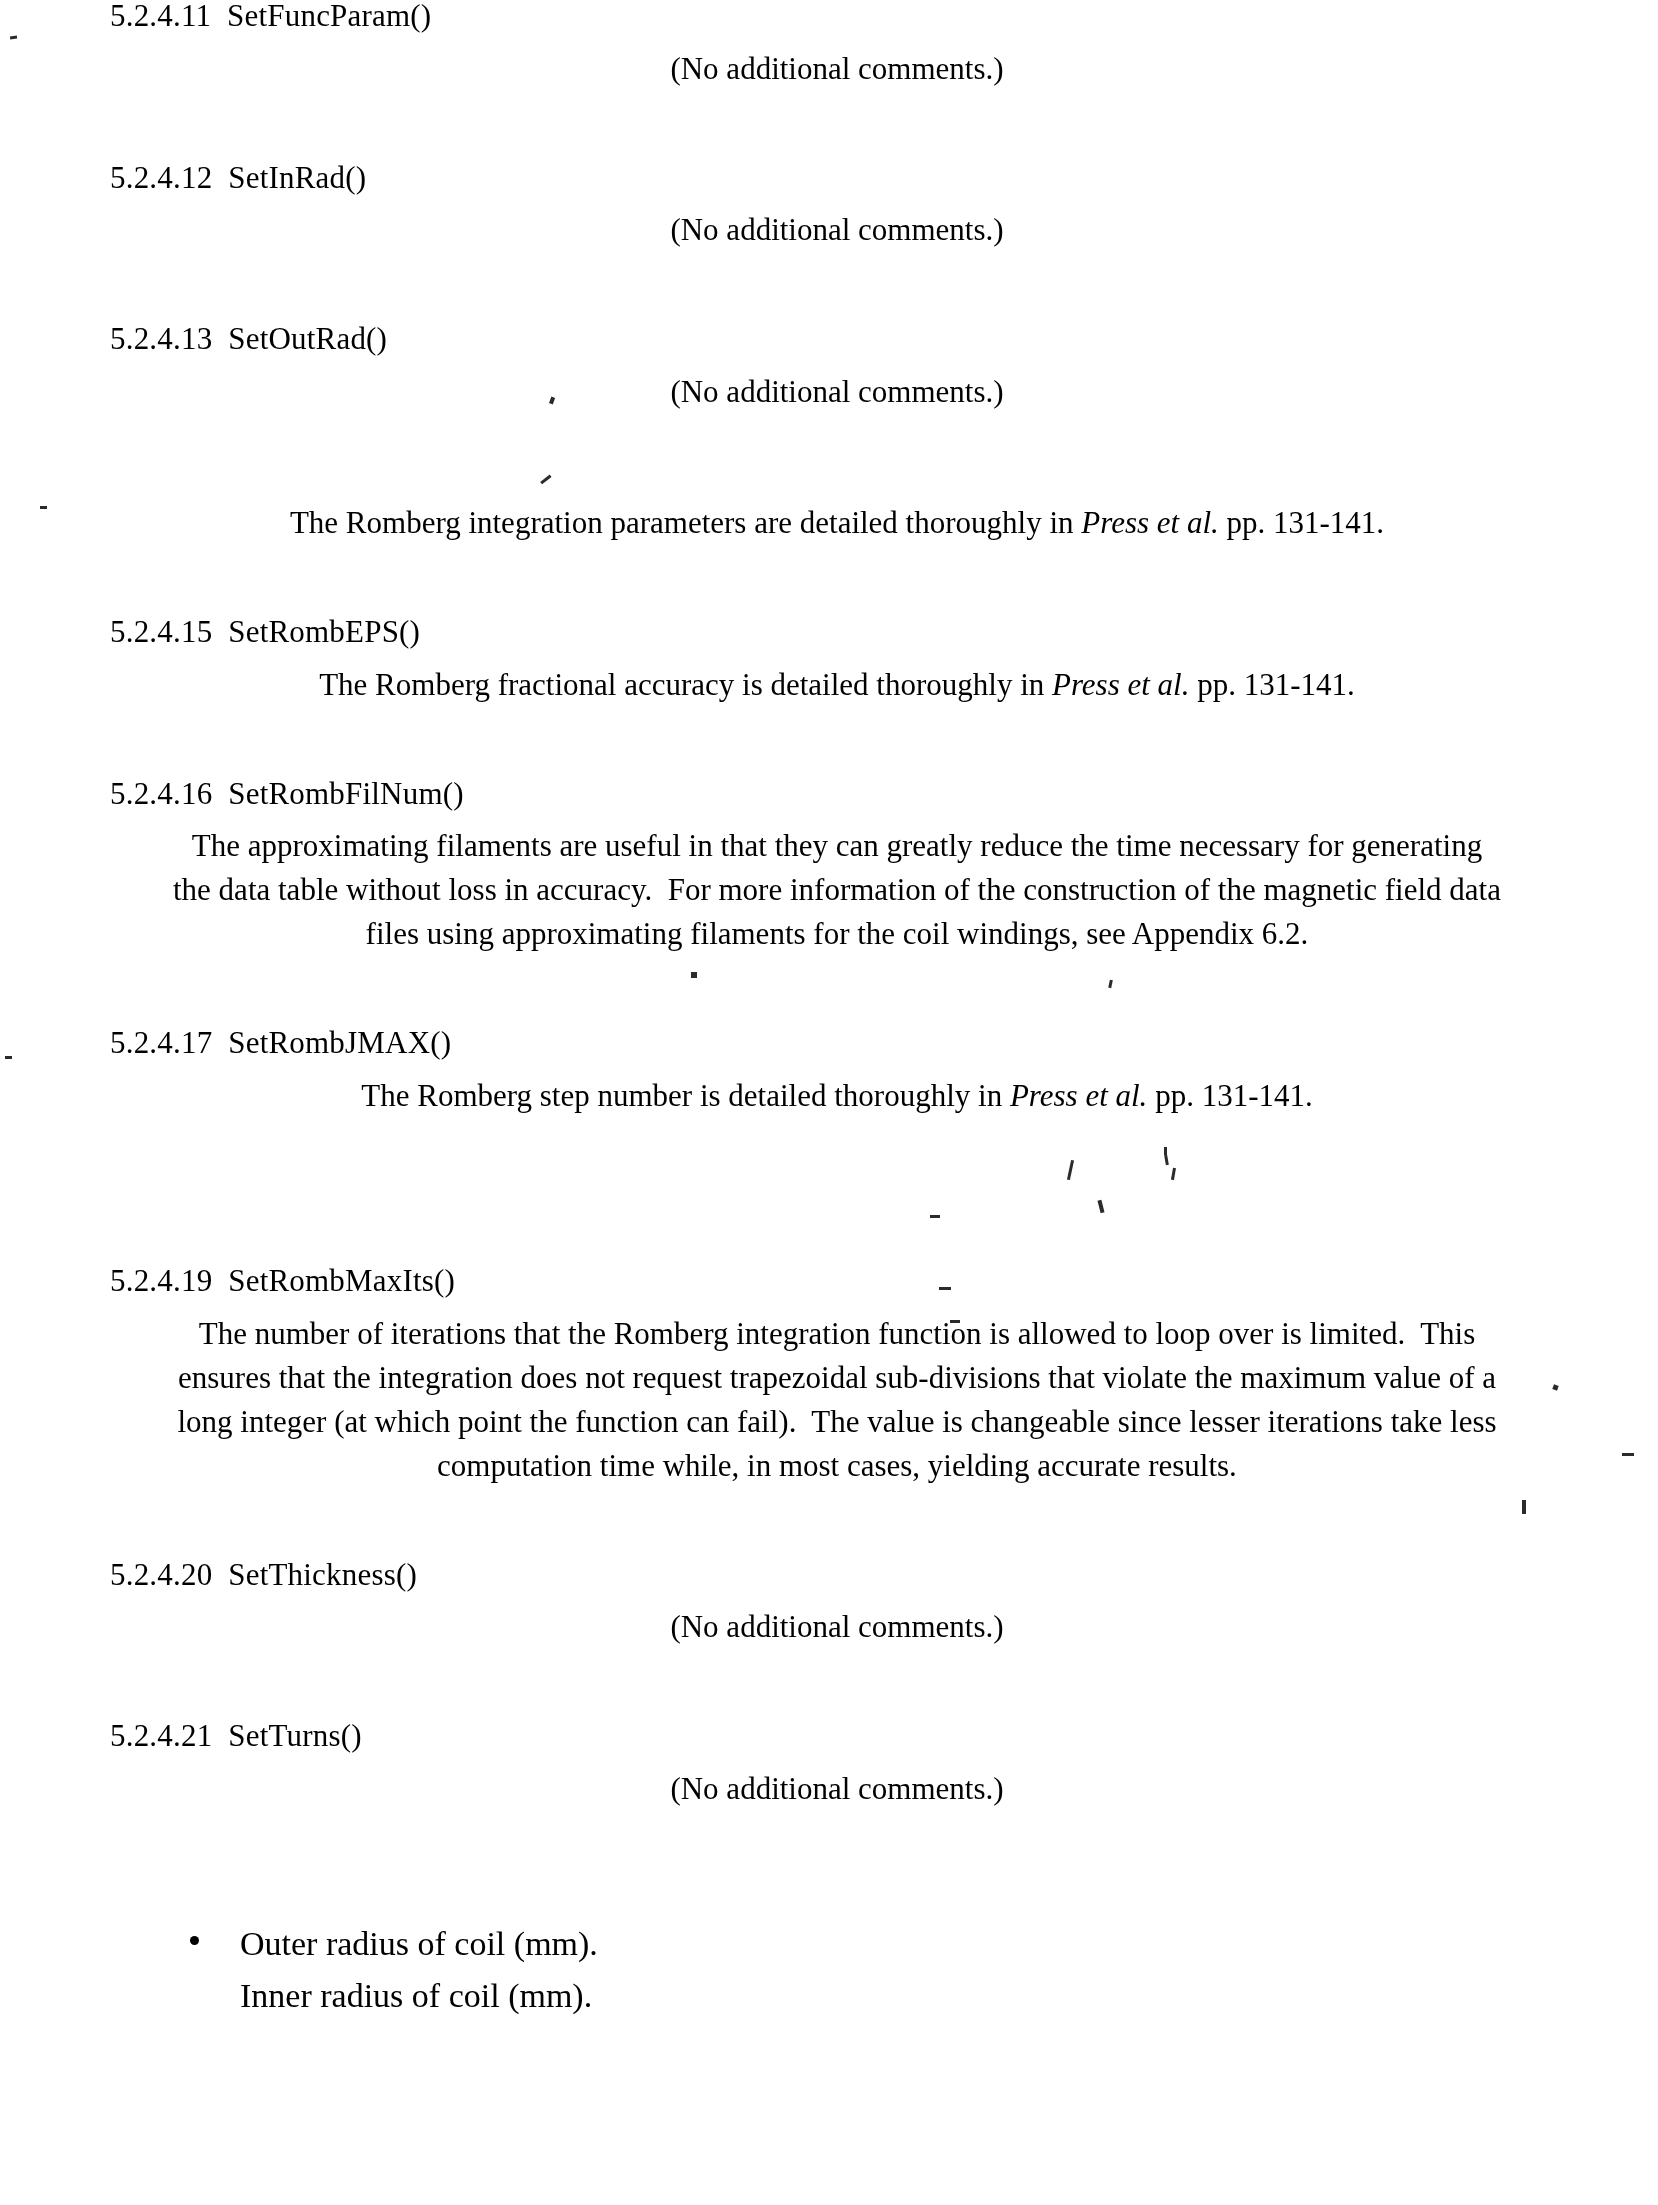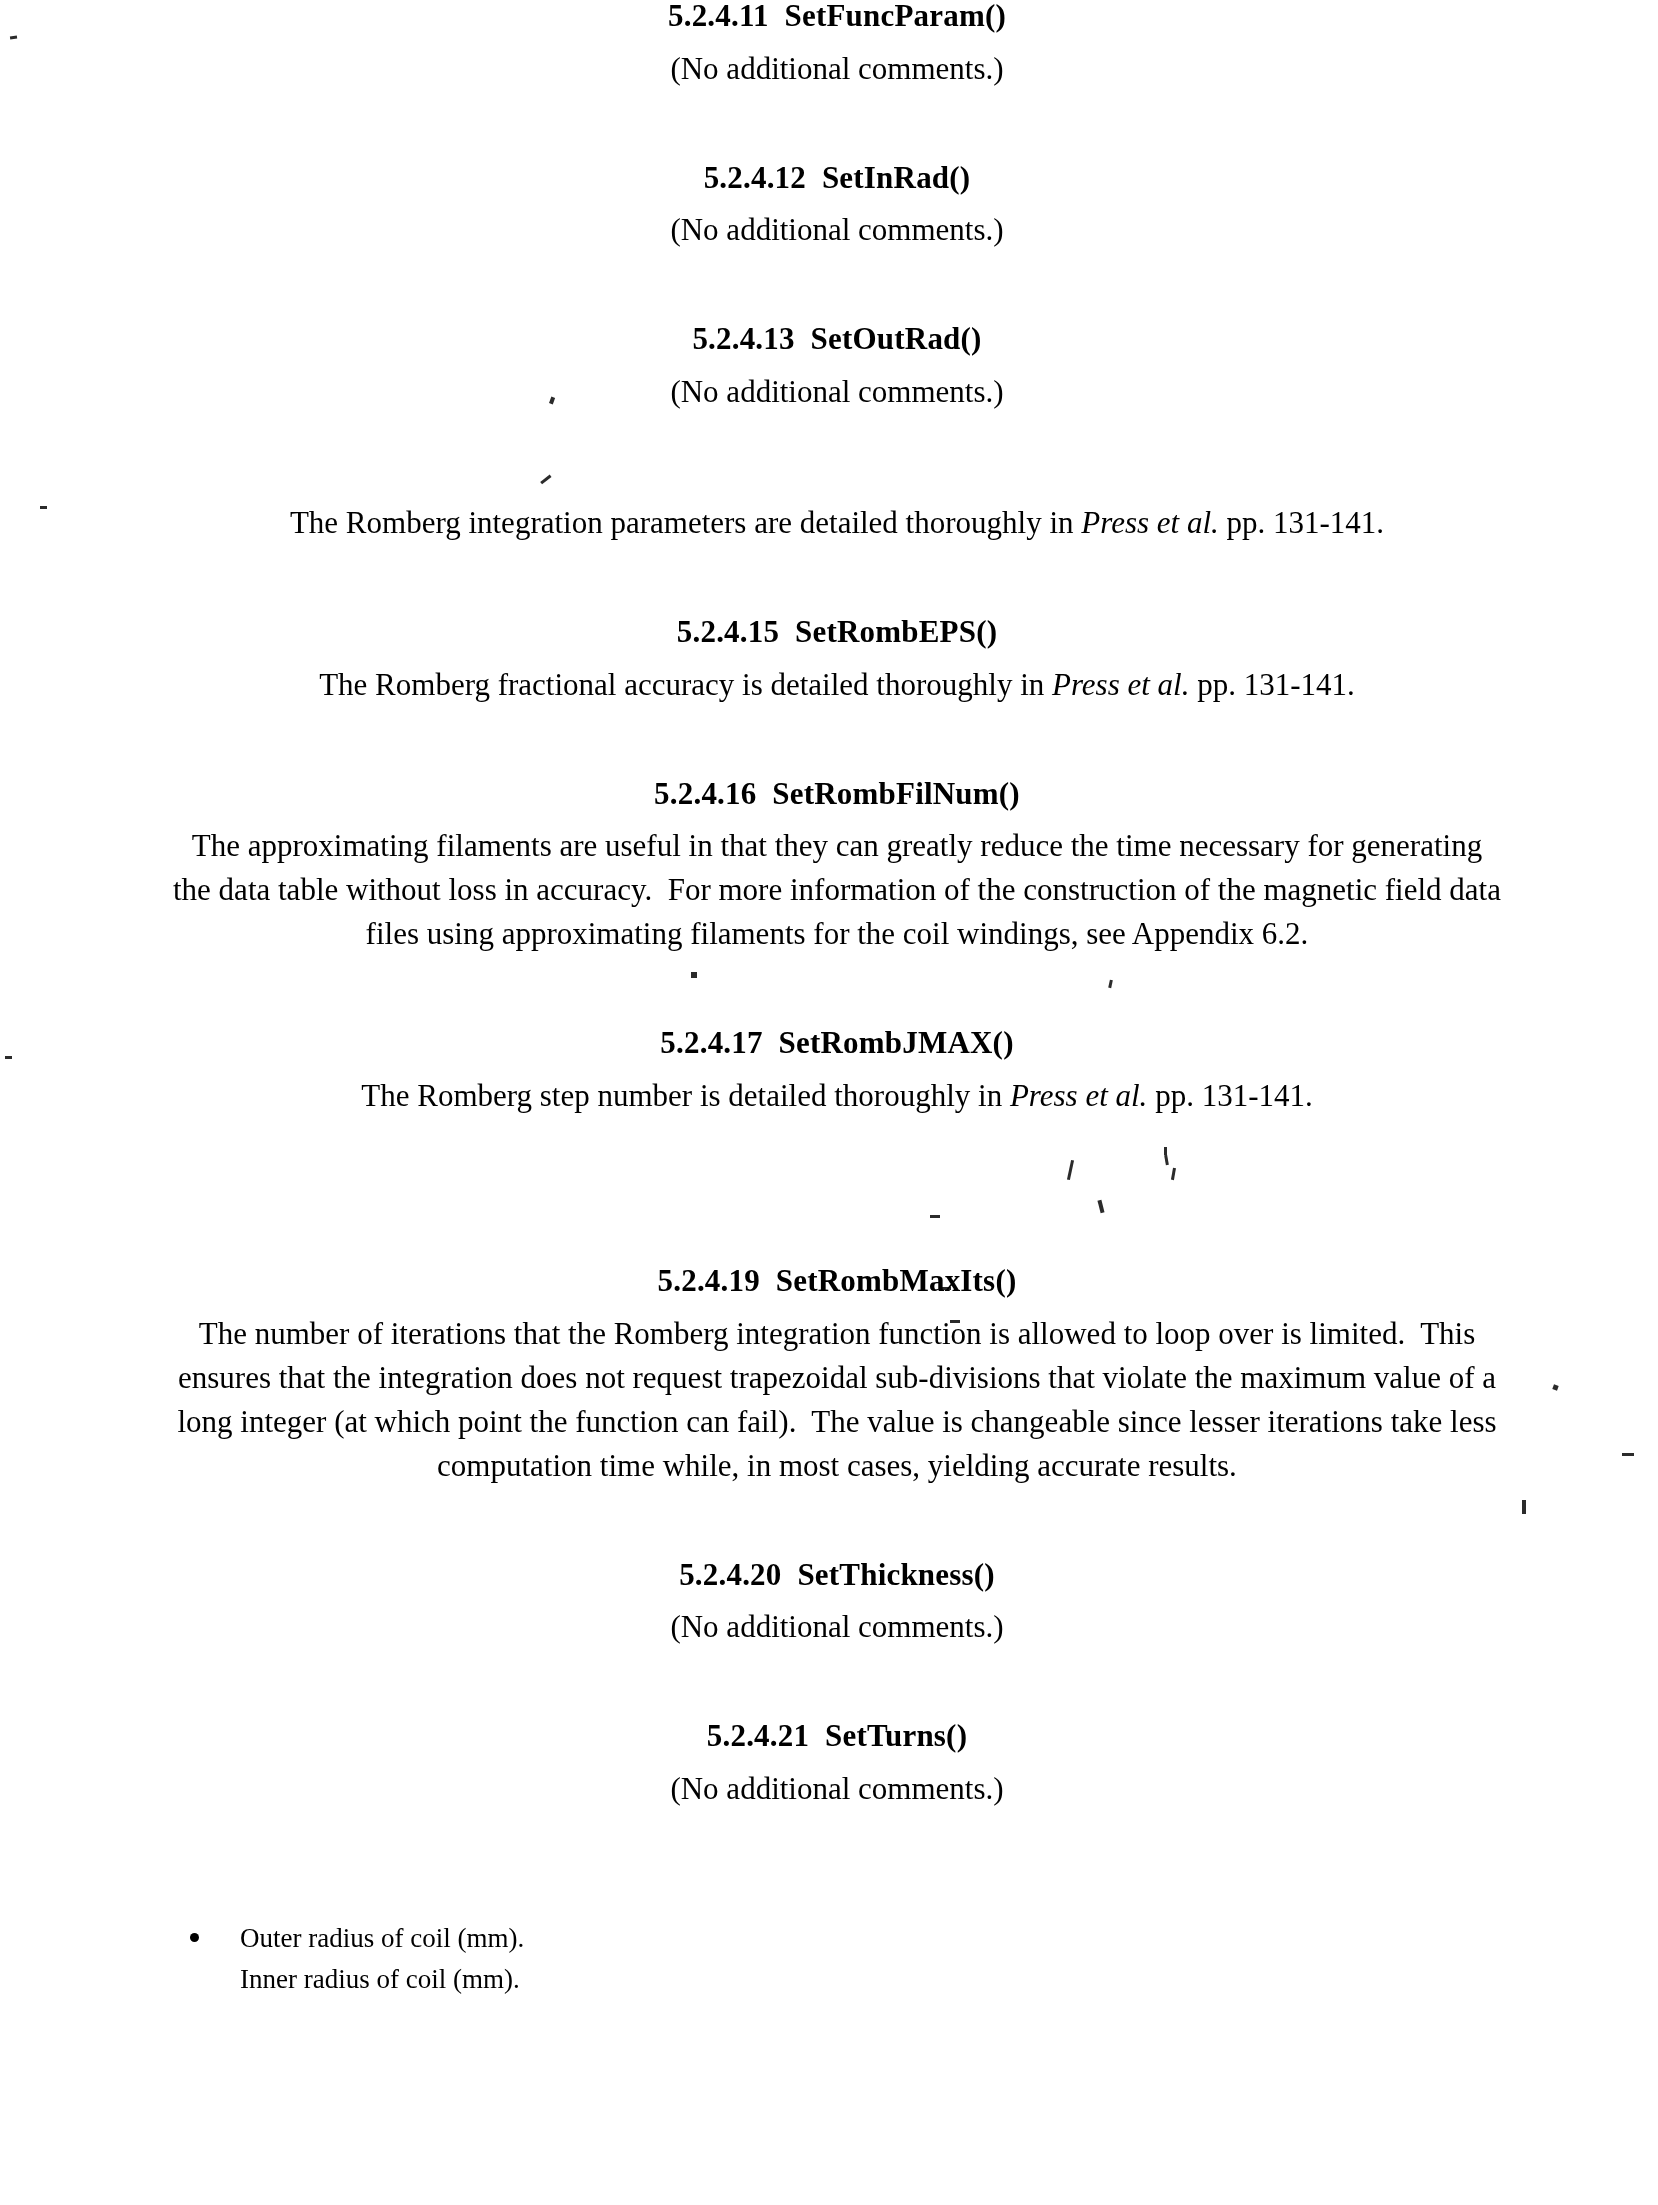--- a/index.html
+++ b/index.html
@@ -21,26 +21,25 @@
   .content {
     position: absolute;
     left: 110px;
     top: 0;
     width: 1454px;
   }
   .section {
     margin: 0;
   }
   .sec-heading {
-    font-weight: bold;
+    font-weight: normal;
     font-size: 31px;
     line-height: 1.0;
     letter-spacing: 0.2px;
     white-space: pre;
-    text-align: center;
   }
   .sec-body {
     font-size: 31px;
     line-height: 1.42;
     margin-top: 15.7px;
   }
   .sec-body .ln {
     display: block;
     white-space: pre-wrap;
     text-align: center;
@@ -53,21 +52,21 @@
   .gap-lg { height: 76px; }
 
   .bullet-list {
     list-style: none;
     margin: 31px 0 0 0;
     padding: 0;
   }
   .bullet-list li {
     position: relative;
     padding-left: 130px;
-    font-size: 27px;
+    font-size: 34px;
     line-height: 1.52;
   }
   .bullet-list li .dot {
     position: absolute;
     left: 80px;
     top: 0.54em;
     width: 9px;
     height: 9px;
     background: #000;
     border-radius: 50%;

